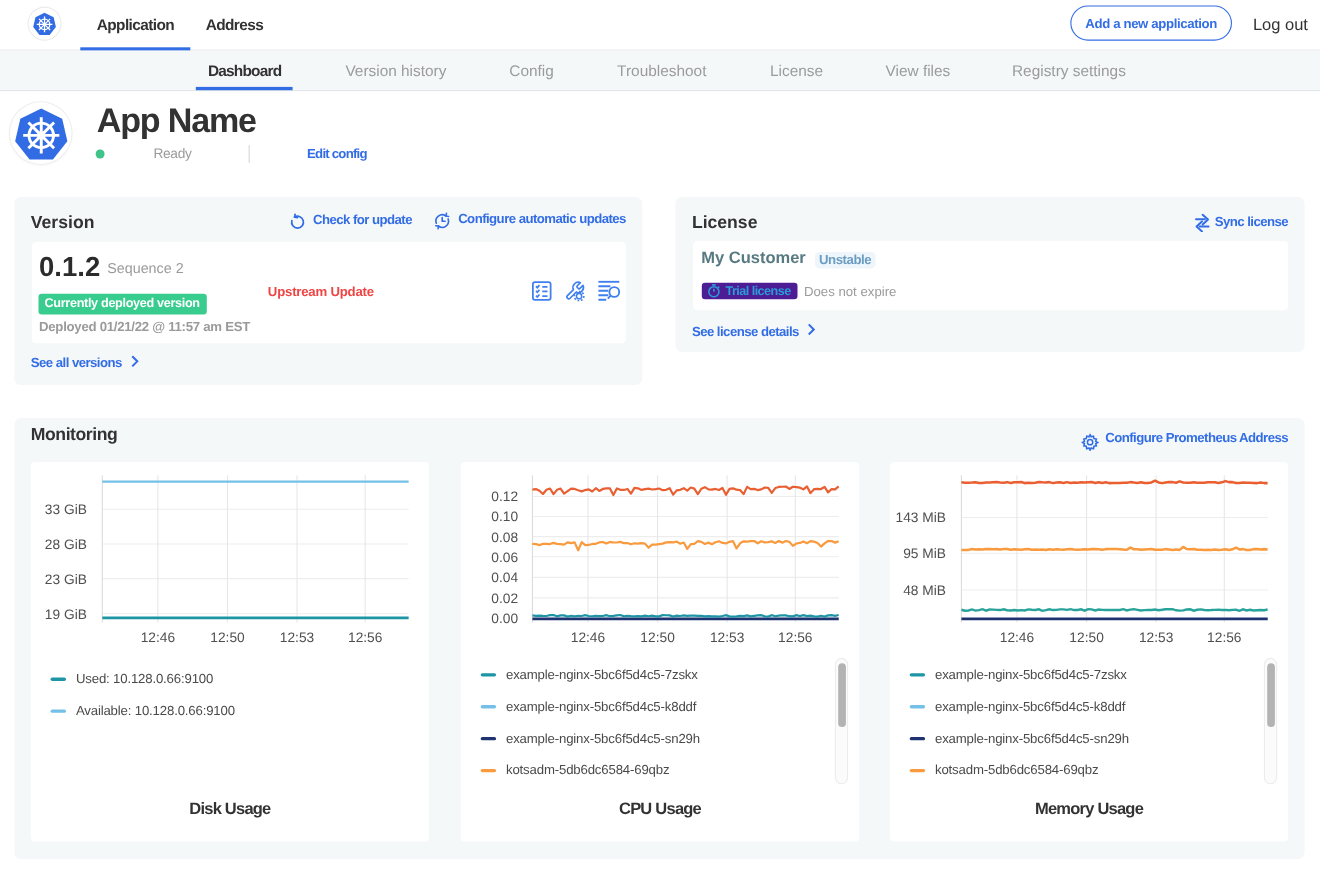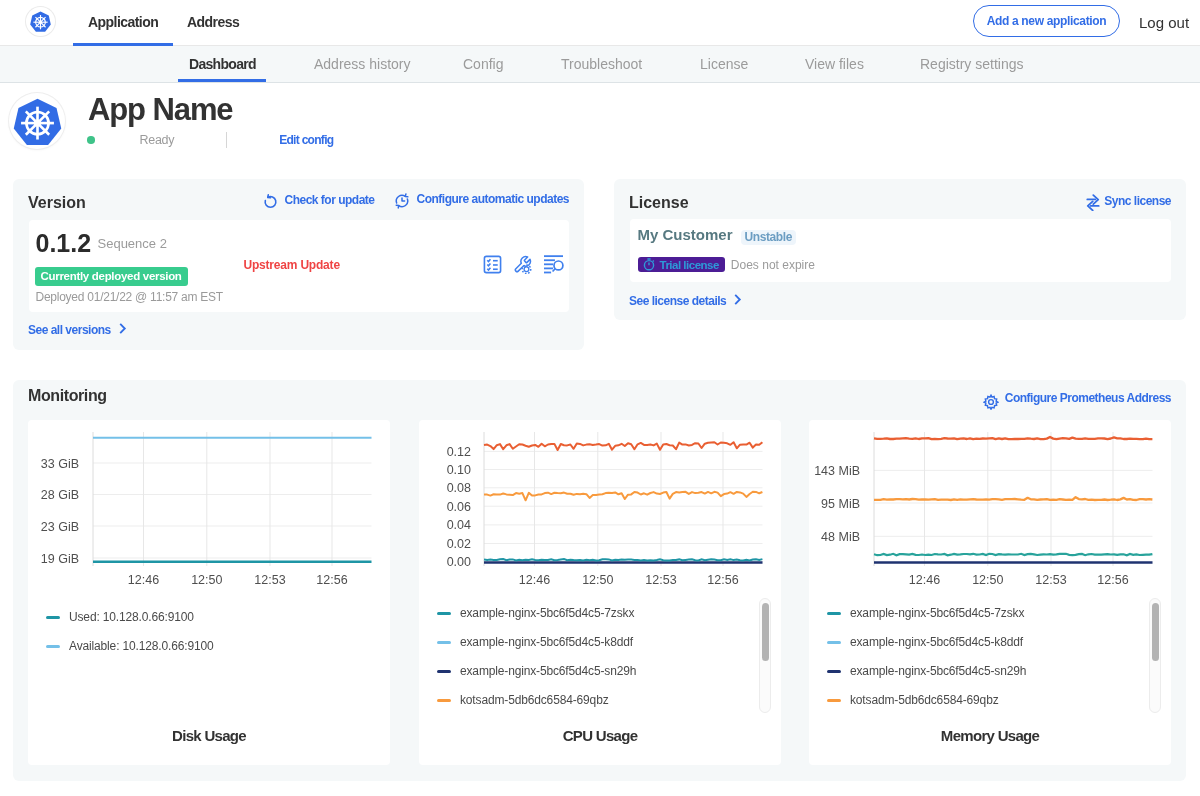--- a/index.html
+++ b/index.html
@@ -73,21 +73,21 @@
   <div class="navtab" style="left:88px;">Application</div>
   <div class="navtab-underline"></div>
   <div class="navtab" style="left:187px;color:#323232;">Address</div>
   <div class="addapp">Add a new application</div>
   <div class="logout">Log out</div>
 </div>
 
 <div class="subnav">
   <div class="subtab active" style="left:189px;">Dashboard</div>
   <div class="subtab-underline"></div>
-  <div class="subtab" style="left:314px;">Address history</div>
+  <div class="subtab" style="left:314px;">Version history</div>
   <div class="subtab" style="left:463px;">Config</div>
   <div class="subtab" style="left:561px;">Troubleshoot</div>
   <div class="subtab" style="left:700px;">License</div>
   <div class="subtab" style="left:805px;">View files</div>
   <div class="subtab" style="left:920px;">Registry settings</div>
 </div>
 
 <div class="apphead">
   <div class="appicon">
       <svg width="53" height="53" viewBox="0 0 100 100">
@@ -127,21 +127,21 @@
           <path d="M11.9 2.0 L11.3 4.4 L13.8 4.8"></path>
           <path d="M13.36 7.05 A5.7 5.7 0 0 1 4.73 13.67"></path>
           <path d="M4.25 15.9 L4.75 13.6 L2.2 13.2"></path>
           <path d="M8 5.9 V9.1 H10.6"></path>
         </svg>Configure automatic updates</span>
   </div>
   <div class="innercard" style="left:15.5px;top:41px;width:540px;height:92px;">
     <div class="abs" style="left:7px;top:11px;font-size:25px;line-height:1;font-weight:700;color:#2b2b2b;">0.1.2</div>
     <div class="abs" style="left:69px;top:16px;font-size:13px;color:#9b9b9b;font-weight:400;">Sequence 2</div>
     <div class="abs" style="left:6px;top:46px;"><span class="badge-green">Currently deployed version</span></div>
-    <div class="abs" style="left:7px;top:70px;font-size:12px;color:#9a9a9a;font-weight:400;letter-spacing:-0.25px;">Deployed 01/21/22 @ 11:57 am EST</div>
+    <div class="abs" style="left:7px;top:70px;font-size:12px;color:#9a9a9a;font-weight:700;letter-spacing:-0.25px;">Deployed 01/21/22 @ 11:57 am EST</div>
     <div class="abs" style="left:215px;top:38px;font-size:12px;color:#ef4444;font-weight:700;letter-spacing:-0.2px;">Upstream Update</div>
     <div class="abs" style="left:454px;top:35px;display:flex;align-items:center;color:#4080ee;">
       <svg width="19" height="19" viewBox="0 0 20 20" fill="none" stroke="#4080ee" stroke-width="1.7">
           <rect x="1.5" y="1.5" width="17" height="17" rx="2"></rect>
           <path d="M4.5 5.5 l1.3 1.3 2-2.4"></path>
           <path d="M4.5 10 l1.3 1.3 2-2.4"></path>
           <path d="M4.5 14.5 l1.3 1.3 2-2.4"></path>
           <line x1="10.5" y1="6" x2="15.5" y2="6"></line>
           <line x1="10.5" y1="10.5" x2="15.5" y2="10.5"></line>
           <line x1="10.5" y1="15" x2="15.5" y2="15"></line>

